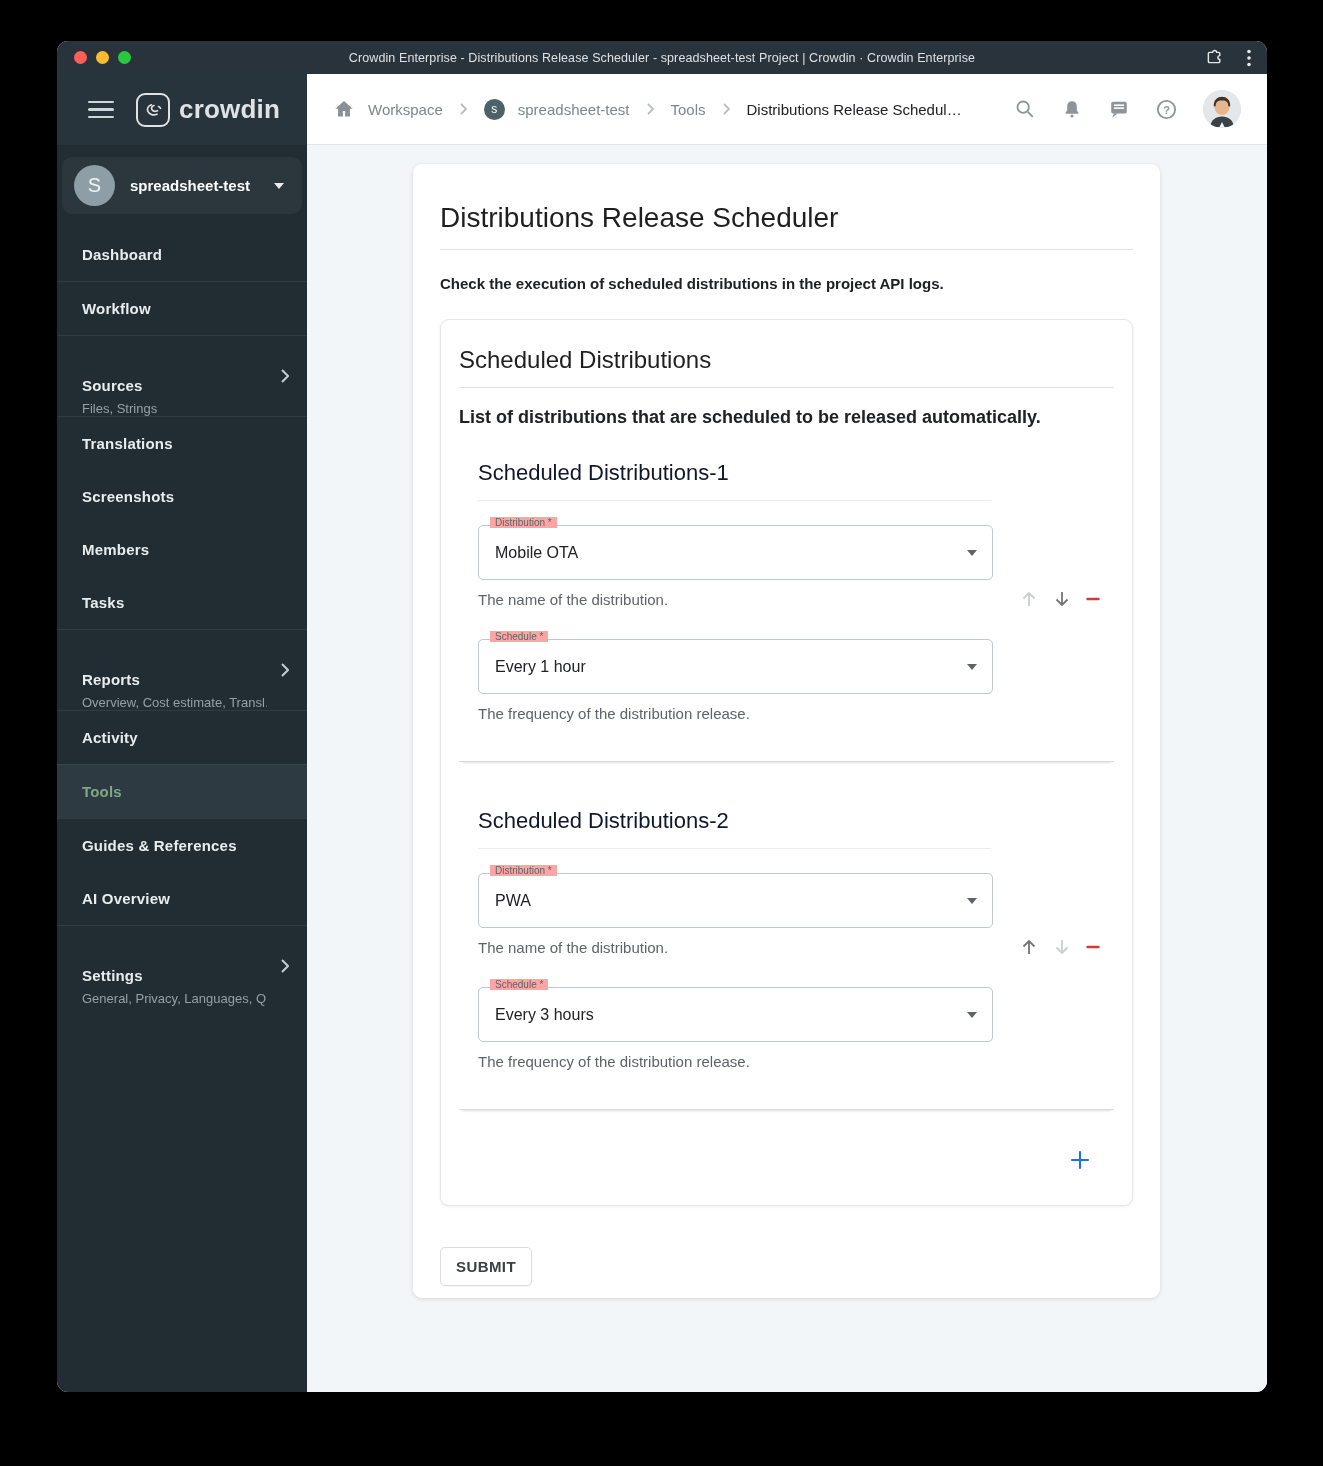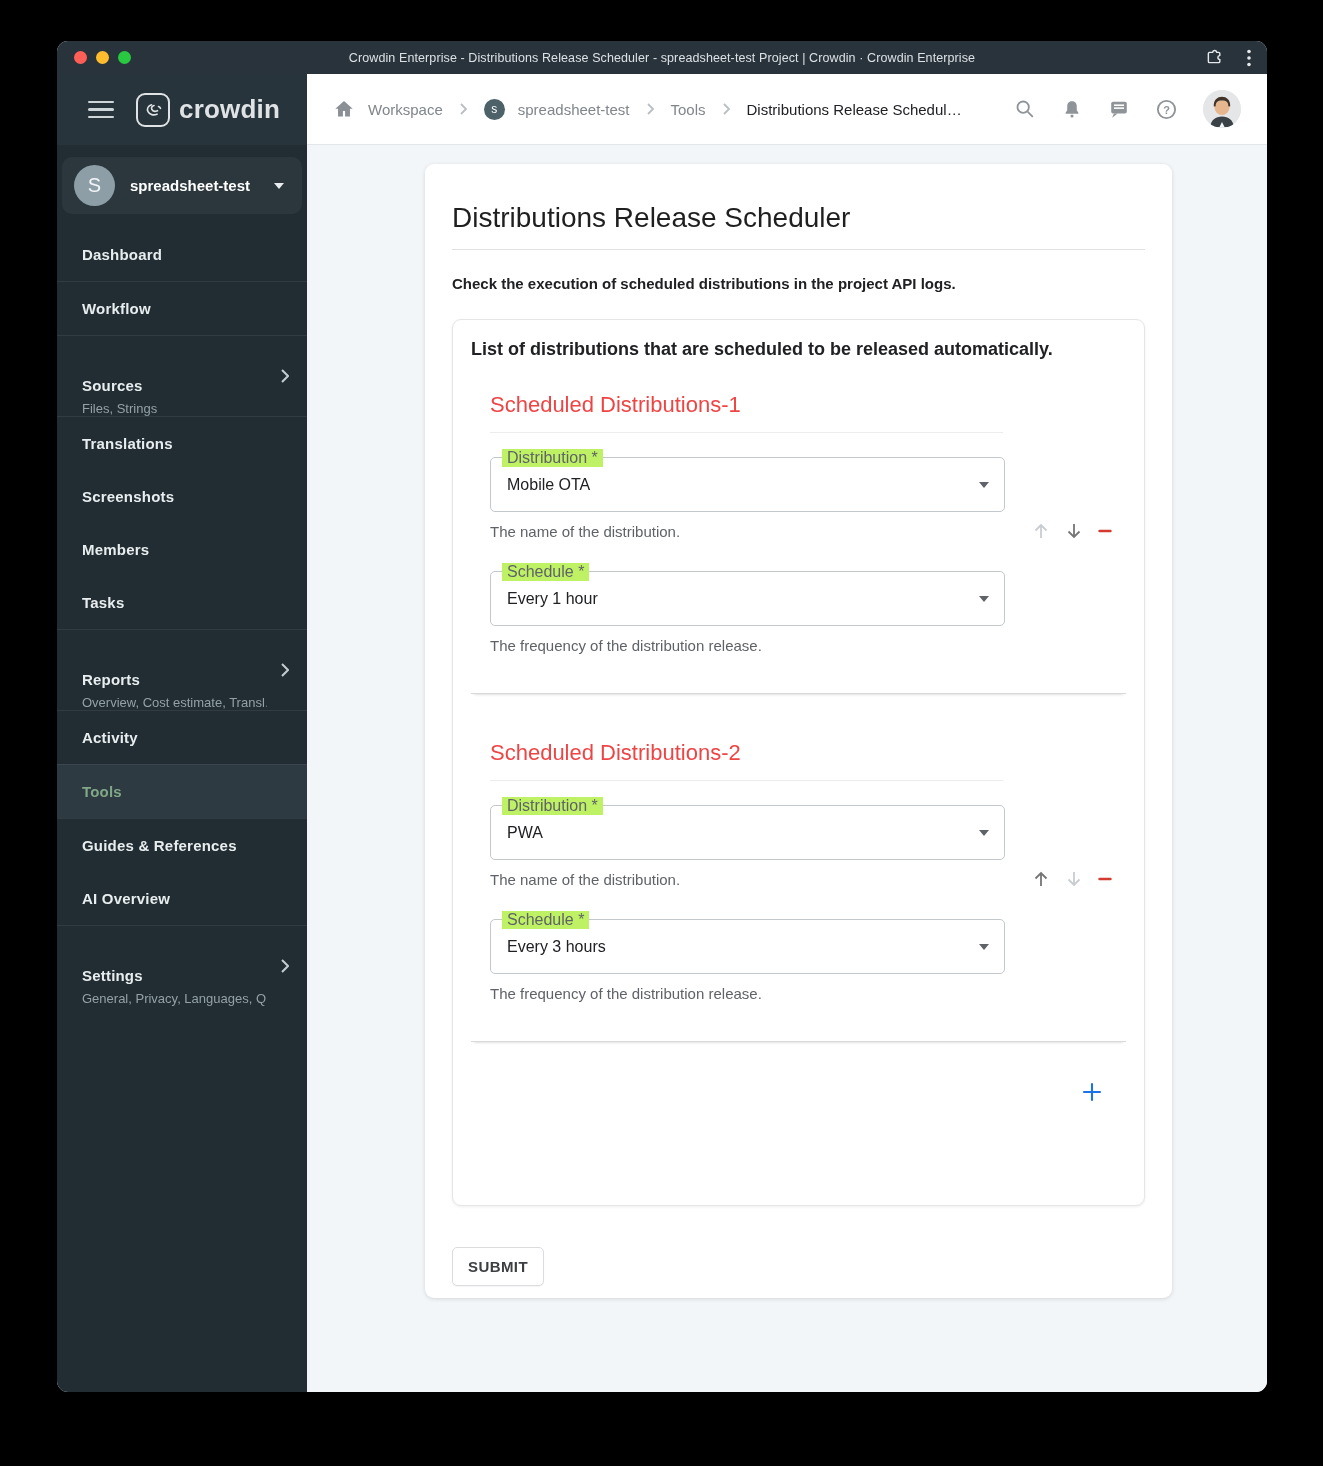--- a/index.html
+++ b/index.html
@@ -45,37 +45,37 @@
   .main{flex:1;display:flex;flex-direction:column;background:#f3f6f8;}
   .topbar{height:70px;background:#fff;border-bottom:1px solid #e3e6e8;display:flex;align-items:center;padding:0 26px;gap:13px;}
   .bc-text{font-size:15px;color:#80868b;white-space:nowrap;}
   .bc-current{font-size:15px;color:#202124;font-weight:500;white-space:nowrap;}
   .bc-sep{display:flex;margin:0 4px;}
   .bc-avatar{width:21px;height:21px;border-radius:50%;background:#4d6169;color:#fff;font-size:12px;display:flex;align-items:center;justify-content:center;}
   .tb-icons{margin-left:auto;display:flex;align-items:center;gap:25px;}
   .icon-btn{display:flex;align-items:center;justify-content:center;cursor:pointer;}
   .user-avatar{width:38px;height:38px;border-radius:50%;overflow:hidden;background:#e4e6e8;cursor:pointer;}
 
-  .content{position:relative;flex:1;margin-left:12px;}
+  .content{position:relative;flex:1;}
   .card{position:absolute;left:106px;top:19px;width:747px;height:1134px;background:#fff;border-radius:9px;box-shadow:0 1px 4px rgba(0,0,0,.13);padding:0 27px;box-sizing:border-box;}
   .page-title{margin:38px 0 0 0;font-size:28px;font-weight:400;color:#1f1f1f;padding-bottom:15px;border-bottom:1px solid #e0e0e0;}
   .page-desc{margin-top:25px;font-size:15px;font-weight:700;color:#202124;}
 
   .panel{margin-top:27px;height:887px;border:1px solid #e6e6e6;border-radius:9px;box-shadow:0 1px 3px rgba(0,0,0,.07);padding:0 18px;box-sizing:border-box;background:#fff;overflow:hidden;}
   .panel-title{margin:26px 0 0 0;font-size:24px;font-weight:400;color:#1f1f1f;padding-bottom:13px;border-bottom:1px solid #e2e2e2;}
   .panel-desc{margin-top:19px;font-size:18px;font-weight:700;color:#202124;}
 
   .group{padding-bottom:38px;border-bottom:1px solid #d9d9d9;box-shadow:0 3px 3px -3px rgba(0,0,0,.22);}
-  .group-title{margin:32px 0 0 19px;width:513px;font-size:22px;font-weight:400;color:#ef4444;padding-bottom:14px;border-bottom:1px solid #ececec;}
+  .group-title{margin:32px 0 0 19px;width:513px;font-size:22px;font-weight:400;color:#0f172a;padding-bottom:14px;border-bottom:1px solid #ececec;}
   .g2 .group-title{margin-top:46px;}
 
   .field-row{margin-left:19px;margin-top:24px;width:640px;position:relative;}
   .field-row.second{margin-top:30px;}
   .select{width:515px;height:55px;border:1px solid #c3c8cc;border-radius:5px;background:#fff;position:relative;box-sizing:border-box;cursor:pointer;}
-  .f-label{position:absolute;top:-9px;left:11px;background:#bef264;padding:0 5px;font-size:16px;color:#5f6368;}
+  .f-label{position:absolute;top:-9px;left:11px;background:#fca5a5;padding:0 5px;font-size:10px;color:#5f6368;}
   .f-value{font-size:16px;color:#202124;padding-left:16px;line-height:53px;}
   .f-caret{position:absolute;right:15px;top:24px;width:0;height:0;border-left:5.5px solid transparent;border-right:5.5px solid transparent;border-top:6px solid #5f6368;}
 
   .helper-row{margin-left:19px;margin-top:11px;width:640px;position:relative;min-height:18px;}
   .helper{font-size:15px;color:#5f6368;}
   .controls{position:absolute;left:541px;top:-2px;display:flex;gap:13px;align-items:center;}
   .arrow{color:#757575;display:flex;cursor:pointer;}
   .arrow.disabled{color:#c9cdd1;cursor:default;}
   .minus-btn{display:flex;cursor:pointer;}
 
@@ -266,20 +266,21 @@
           </span>
         </div>
       </header>
 
       <div class="content">
         <div class="card">
           <h1 class="page-title">Distributions Release Scheduler</h1>
           <div class="page-desc">Check the execution of scheduled distributions in the project API logs.</div>
 
           <section class="panel">
+            <h2 class="panel-title">Scheduled Distributions</h2>
             <div class="panel-desc">List of distributions that are scheduled to be released automatically.</div>
 
             <div class="group g1">
               <h3 class="group-title">Scheduled Distributions-1</h3>
 
               <div class="field-row">
                 <div class="select">
                   <span class="f-label">Distribution *</span>
                   <div class="f-value">Mobile OTA</div>
                   <span class="f-caret"></span>

